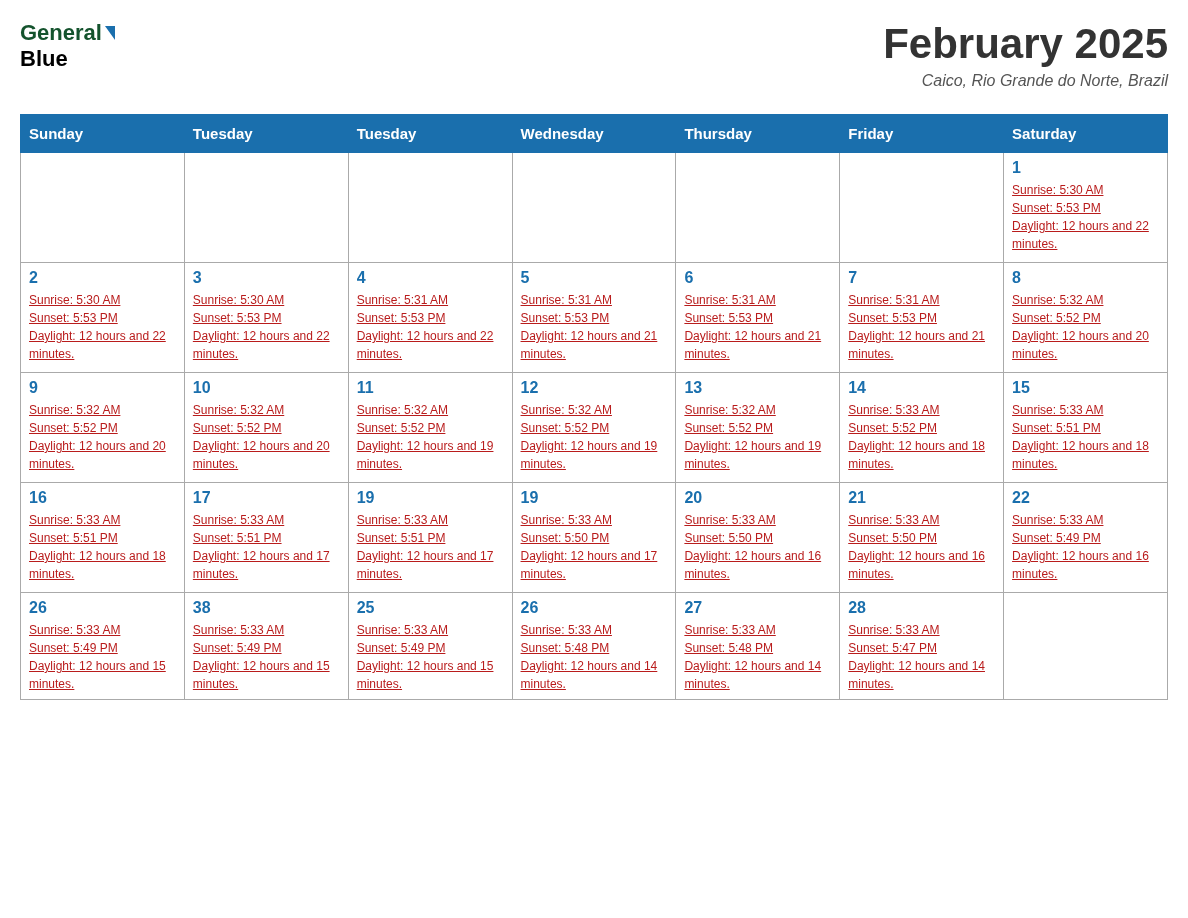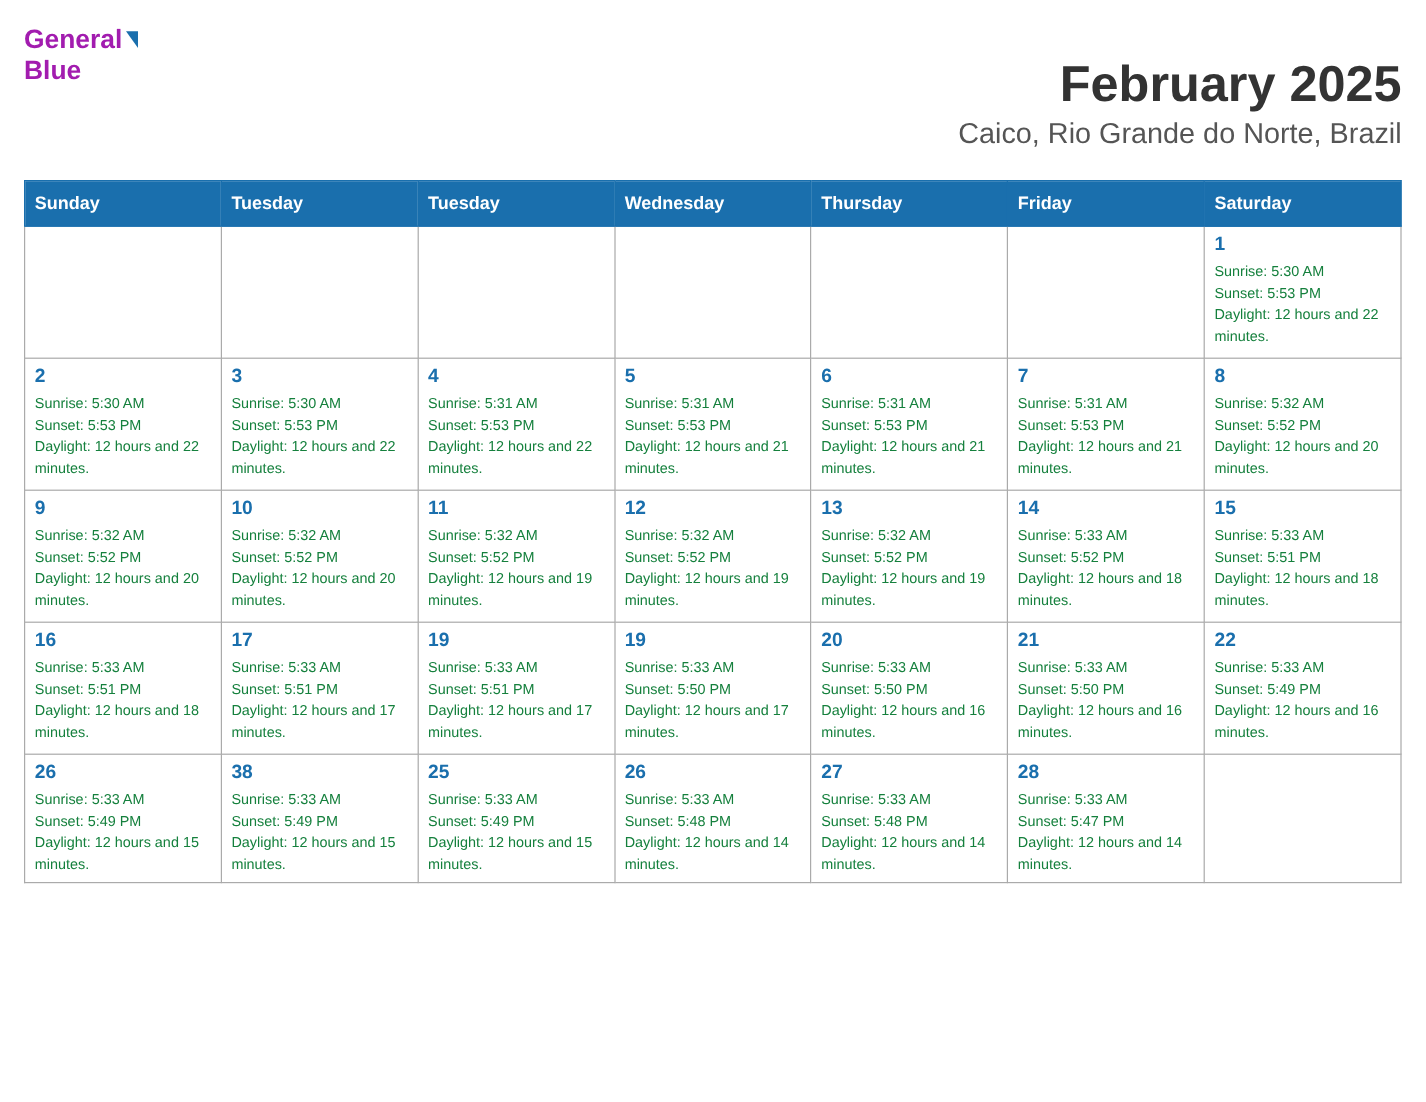--- a/index.html
+++ b/index.html
@@ -17,49 +17,49 @@
       margin-bottom: 10px;
     }
     .logo {
       display: flex;
       flex-direction: column;
       align-items: flex-start;
     }
     .logo-general {
       font-size: 22px;
       font-weight: bold;
-      color: #a21caf;
+      color: #14532d;
     }
     .logo-blue {
       font-size: 22px;
       font-weight: bold;
-      color: #a21caf;
+      color: #000000;
     }
     .logo-triangle {
       display: inline-block;
       width: 0;
       height: 0;
       border-left: 10px solid transparent;
       border-top: 14px solid #1a6fad;
       margin-left: 3px;
       vertical-align: middle;
     }
     .title-block {
       text-align: right;
-      margin-top: 26px;
     }
     .month-title {
       font-size: 42px;
       font-weight: bold;
       color: #333;
     }
     .location-title {
-      font-size: 24px;
+      font-size: 16px;
       color: #555;
       margin-top: 4px;
+      font-style: italic;
     }
     .calendar {
       width: 100%;
       border-collapse: collapse;
       margin-top: 24px;
     }
     .calendar thead th {
       background-color: #1a6fad;
       color: white;
       padding: 10px 8px;
@@ -78,22 +78,23 @@
       color: #333;
     }
     .day-number {
       font-size: 16px;
       font-weight: bold;
       color: #1a6fad;
       margin-bottom: 4px;
     }
     .day-detail {
       font-size: 12px;
-      color: #15803d;
+      color: #b91c1c;
       line-height: 1.5;
+      text-decoration: underline;
     }
     .empty-cell {
       background: #fff;
     }
     tbody tr td {
       height: 110px;
     }
     tbody tr:last-child td {
       height: 100px;
     }

